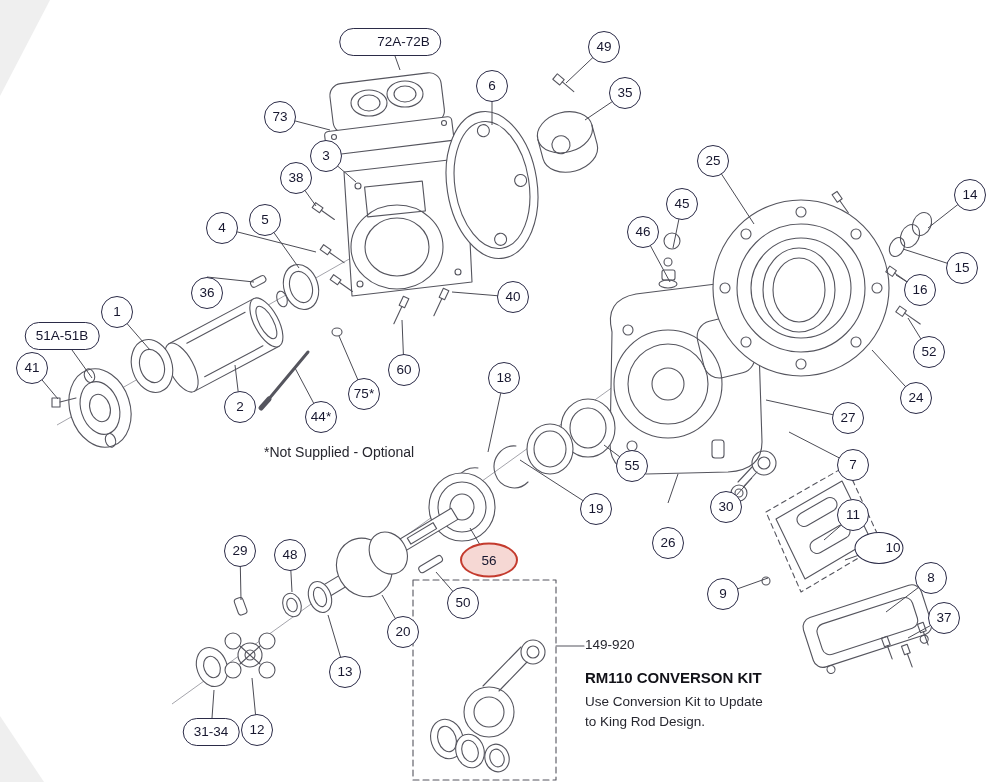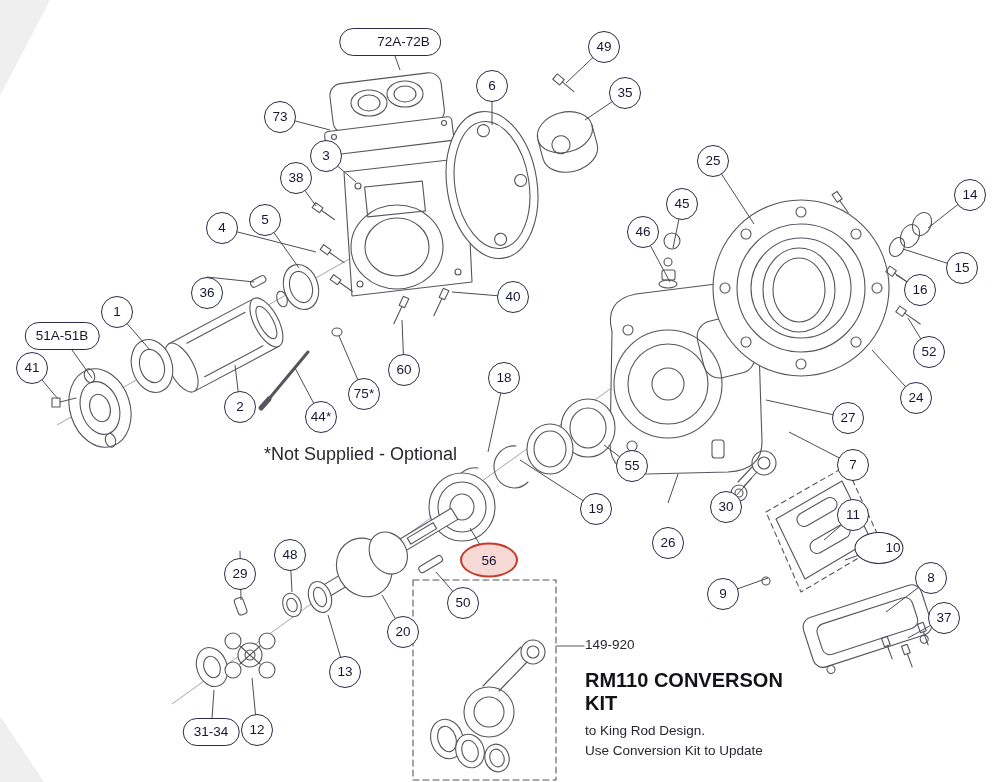--- a/index.html
+++ b/index.html
@@ -18,24 +18,24 @@
     background:#fff;color:var(--balloon-text,#17172f);
     font-size:13.5px;line-height:29px;text-align:center;padding:0 2px;
     cursor:pointer;white-space:nowrap;z-index:3;
   }
   .balloon.stadium{border-radius:15px;height:28px;line-height:25px;padding:0 10px;min-width:0;}
   .balloon.highlight{
     min-width:58px;height:35px;border-radius:50%;
     border:2.4px solid var(--hl-border,#c43b2e);
     background:var(--hl-fill,#f6d8d4);line-height:31px;
   }
-  .note{position:absolute;color:#27272f;font-size:18px;z-index:2;}
+  .note{position:absolute;color:#27272f;font-size:14px;z-index:2;}
   .kit-block{position:absolute;left:585px;top:637px;color:#27272f;z-index:2;width:230px;}
   .kit-ref{font-size:13.5px;margin:0 0 5px;}
-  .kit-title{font-size:20px;font-weight:bold;color:#121218;margin:17px 0 6px;}
+  .kit-title{font-size:15px;font-weight:bold;color:#121218;margin:17px 0 6px;}
   .kit-line{font-size:13.5px;line-height:20px;margin:0;}
 </style>
 </head>
 <body>
 
 <div class="stage" data-name="diagram-stage">
 
   <svg data-name="exploded-drawing" width="992" height="782" viewBox="0 0 992 782">
 
     <g data-name="scan-shading" fill="#efefef" stroke="none">
@@ -369,22 +369,22 @@
         <line x1="931" y1="578" x2="886" y2="612"></line>
         <line x1="944" y1="618" x2="908" y2="638"></line>
       </g>
   </svg>
 
   <div class="note" style="left:264px;top:444px;" data-name="optional-note">*Not Supplied - Optional</div>
 
   <div class="kit-block" data-name="conversion-kit-note">
     <p class="kit-ref" data-name="kit-ref-number">149-920</p>
     <p class="kit-title" data-name="kit-title">RM110 CONVERSON KIT</p>
+    <p class="kit-line" data-name="kit-line-2">Use Conversion Kit to Update</p>
     <p class="kit-line" data-name="kit-line-3">to King Rod Design.</p>
-    <p class="kit-line" data-name="kit-line-2">Use Conversion Kit to Update</p>
   </div>
 
   <div data-name="callout-layer">
       <div class="balloon stadium" data-name="callout-72a-72b" style="left: 390px; top: 42px; padding-left: 37px;">72A-72B</div>
       <div class="balloon" data-name="callout-73" style="left: 280px; top: 117px;">73</div>
       <div class="balloon" data-name="callout-3" style="left: 326px; top: 156px;">3</div>
       <div class="balloon" data-name="callout-38" style="left: 296px; top: 178px;">38</div>
       <div class="balloon" data-name="callout-4" style="left: 222px; top: 228px;">4</div>
       <div class="balloon" data-name="callout-5" style="left: 265px; top: 220px;">5</div>
       <div class="balloon" data-name="callout-36" style="left: 207px; top: 277px; margin-top: 16px;">36</div>
@@ -413,21 +413,21 @@
       <div class="balloon" data-name="callout-26" style="left: 668px; top: 503px; margin-top: 40px;">26</div>
       <div class="balloon" data-name="callout-55" style="left: 632px; top: 466px;">55</div>
       <div class="balloon" data-name="callout-19" style="left: 596px; top: 509px;">19</div>
       <div class="balloon" data-name="callout-18" style="left: 504px; top: 378px;">18</div>
       <div class="balloon highlight" data-name="callout-56" style="left: 489px; top: 560px;">56</div>
       <div class="balloon" data-name="callout-50" style="left: 463px; top: 603px;">50</div>
       <div class="balloon" data-name="callout-20" style="left: 403px; top: 632px;">20</div>
       <div class="balloon" data-name="callout-13" style="left: 345px; top: 672px;">13</div>
       <div class="balloon" data-name="callout-12" style="left: 257px; top: 730px;">12</div>
       <div class="balloon stadium" data-name="callout-31-34" style="left: 211px; top: 732px;">31-34</div>
-      <div class="balloon" data-name="callout-29" style="left: 240px; top: 574px;">29</div>
+      <div class="balloon" data-name="callout-29" style="left: 240px; top: 551px;">29</div>
       <div class="balloon" data-name="callout-48" style="left: 290px; top: 555px;">48</div>
       <div class="balloon" data-name="callout-9" style="left: 723px; top: 594px;">9</div>
       <div class="balloon" data-name="callout-10" style="left: 879px; top: 548px; padding-left: 30px;">10</div>
       <div class="balloon" data-name="callout-11" style="left: 853px; top: 515px;">11</div>
       <div class="balloon" data-name="callout-8" style="left: 931px; top: 578px;">8</div>
       <div class="balloon" data-name="callout-37" style="left: 944px; top: 618px;">37</div>
     </div>
 </div>
 
 </body></html>

